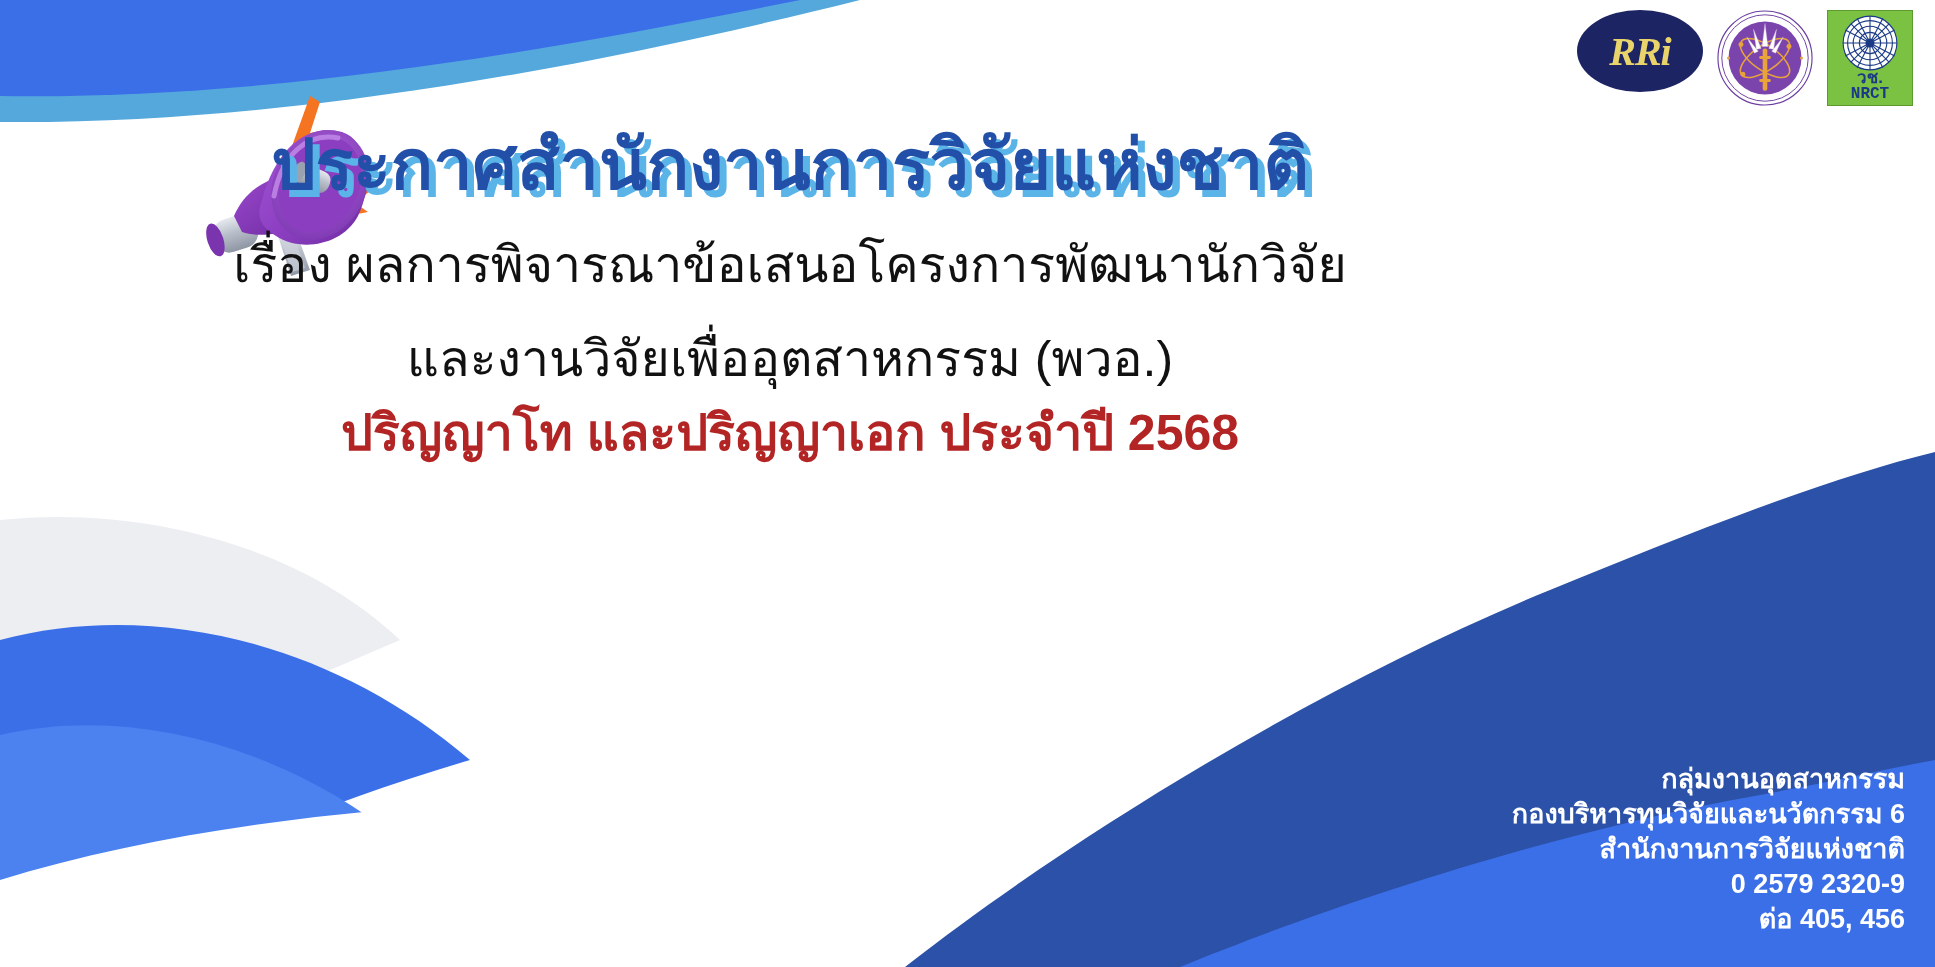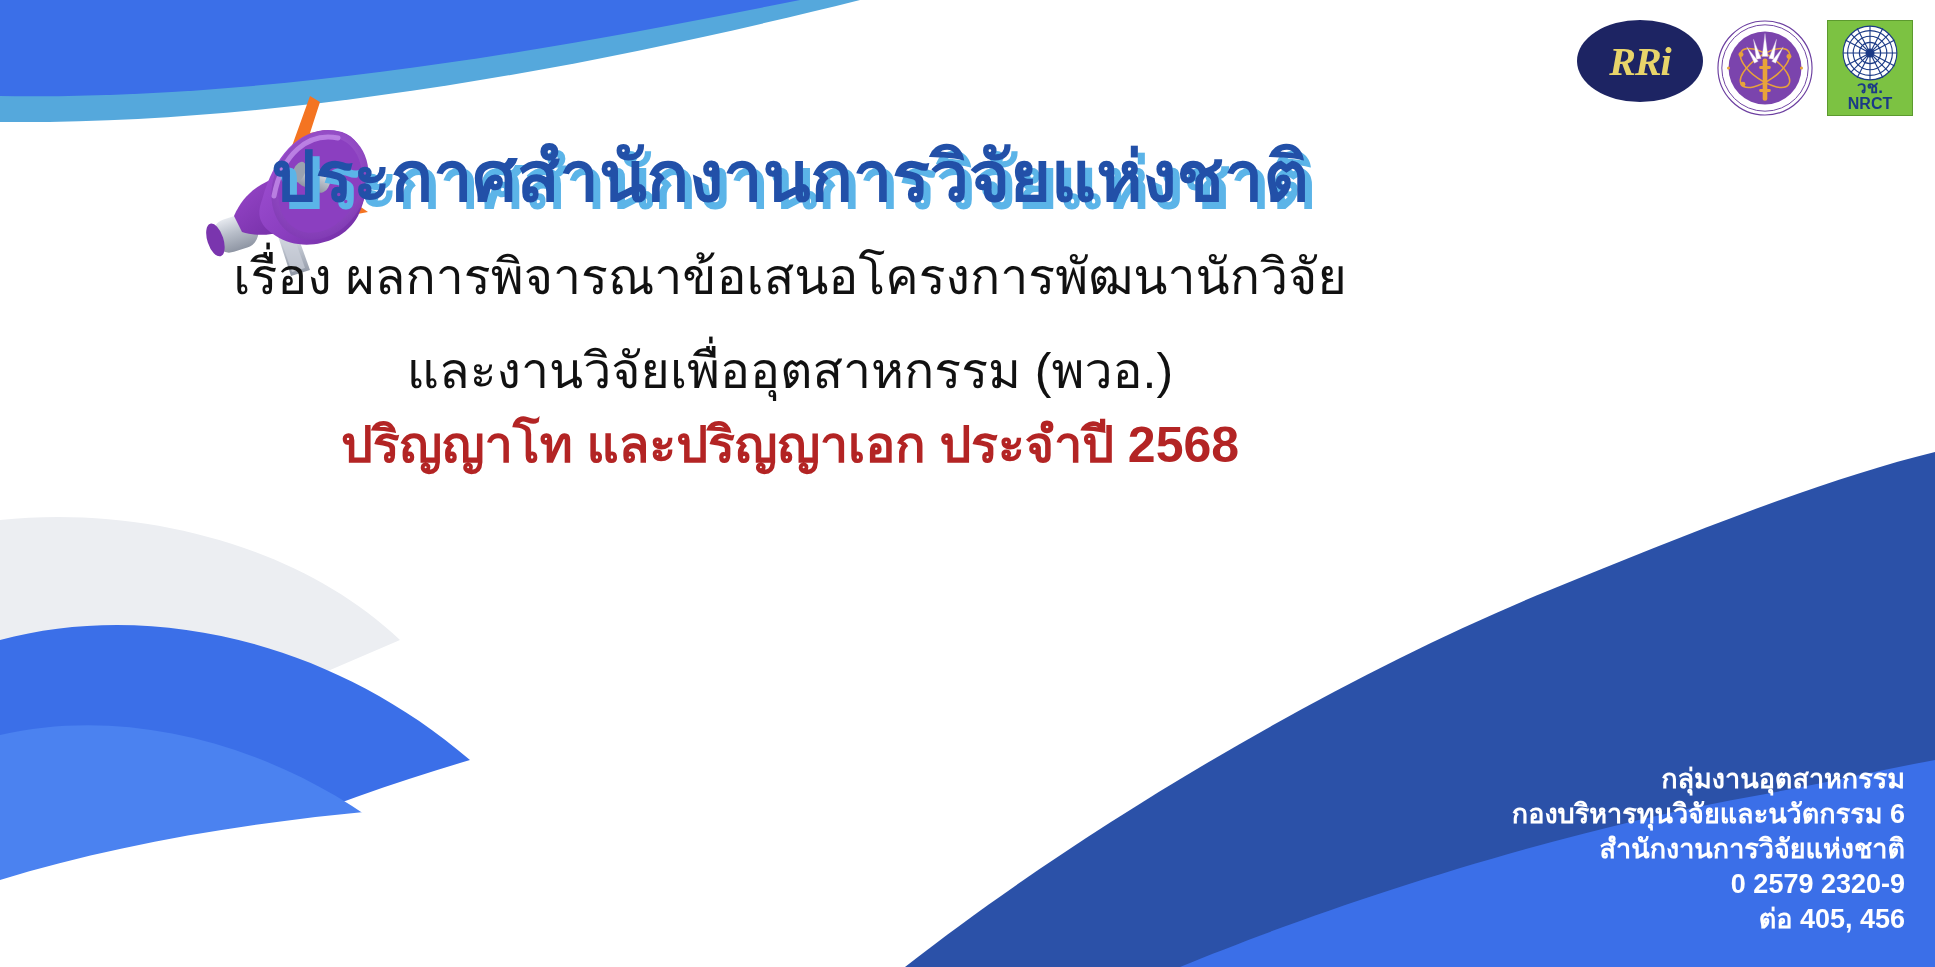--- a/index.html
+++ b/index.html
@@ -24,21 +24,21 @@
     left: 0;
     top: 0;
     width: 1935px;
     height: 967px;
     pointer-events: none;
   }
 
   
   .logo-strip {
     position: absolute;
-    top: 20px;
+    top: 10px;
     right: 22px;
     display: flex;
     align-items: flex-start;
     gap: 14px;
     z-index: 40;
   }
   .logo-rri {
     position: relative;
     width: 126px;
     height: 82px;
@@ -76,42 +76,42 @@
   }
   .logo-nrct .nrct-wheel { width: 56px; height: 56px; }
   .logo-nrct .nrct-th {
     font-size: 17px;
     font-weight: bold;
     color: #1b3a86;
     line-height: 1;
     margin-top: -2px;
   }
   .logo-nrct .nrct-en {
-    font-family: Liberation Sans, sans-serif;
+    font-family: Liberation Mono, monospace;
     font-size: 16px;
     font-weight: bold;
     color: #1b3a86;
     line-height: 1.05;
   }
 
   
   .megaphone {
     position: absolute;
     left: 192px;
     top: 88px;
     width: 200px;
     height: 190px;
     z-index: 30;
   }
 
   
   .content {
     position: absolute;
     left: 0;
-    top: 12px;
+    top: 0;
     width: 1580px;
     z-index: 35;
     text-align: center;
   }
   .headline {
     margin: 0;
     padding-top: 128px;
     font-size: 70px;
     font-weight: bold;
     line-height: 1.08;

